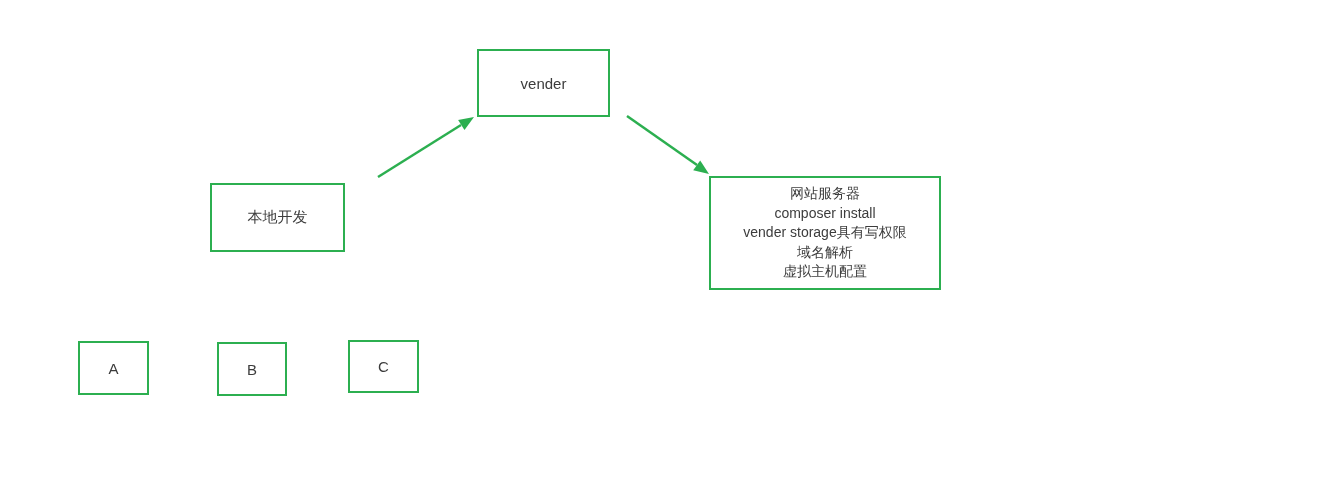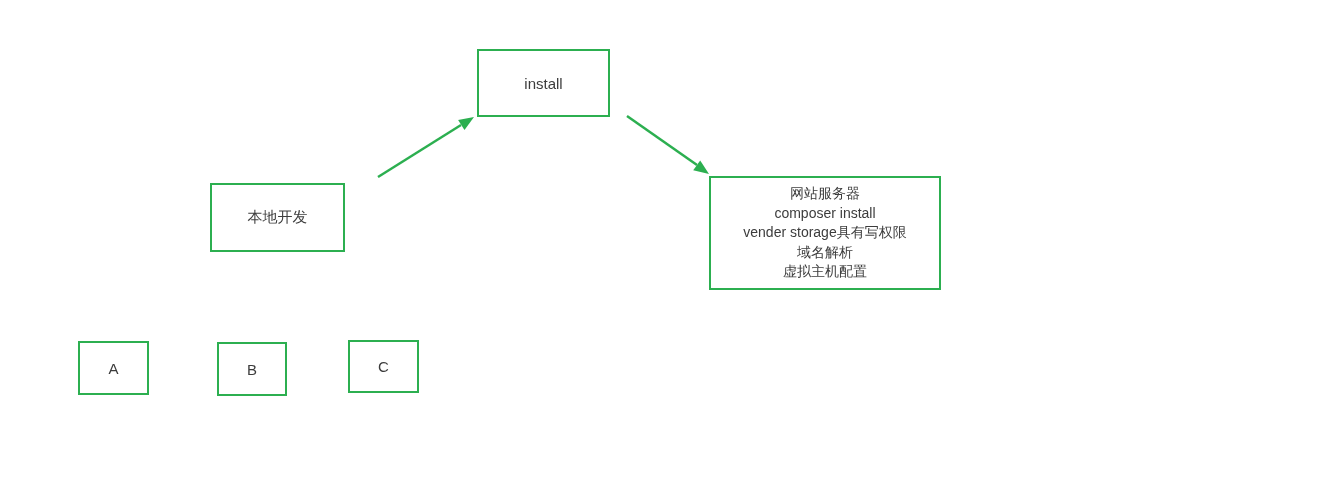--- a/index.html
+++ b/index.html
@@ -68,21 +68,21 @@
       <line class="edge-line" x1="378" y1="177" x2="461" y2="125"></line>
       <polygon class="edge-head" points="474,117 464.5,130 458.1,119.9"></polygon>
     </g>
     <g>
       <line class="edge-line" x1="627" y1="116" x2="697" y2="165"></line>
       <polygon class="edge-head" points="709,174 693.2,170.2 700.2,160.4"></polygon>
     </g>
   </svg>
 
   <div class="node node-github">
-    <span class="node-line">install</span>
+    <span class="node-line">vender</span>
   </div>
 
   <div class="node node-local-dev">
     <span class="node-line">本地开发</span>
   </div>
 
   <div class="node node-web-server">
     <span class="node-line">网站服务器</span>
     <span class="node-line">composer install</span>
     <span class="node-line">vender storage具有写权限</span>

